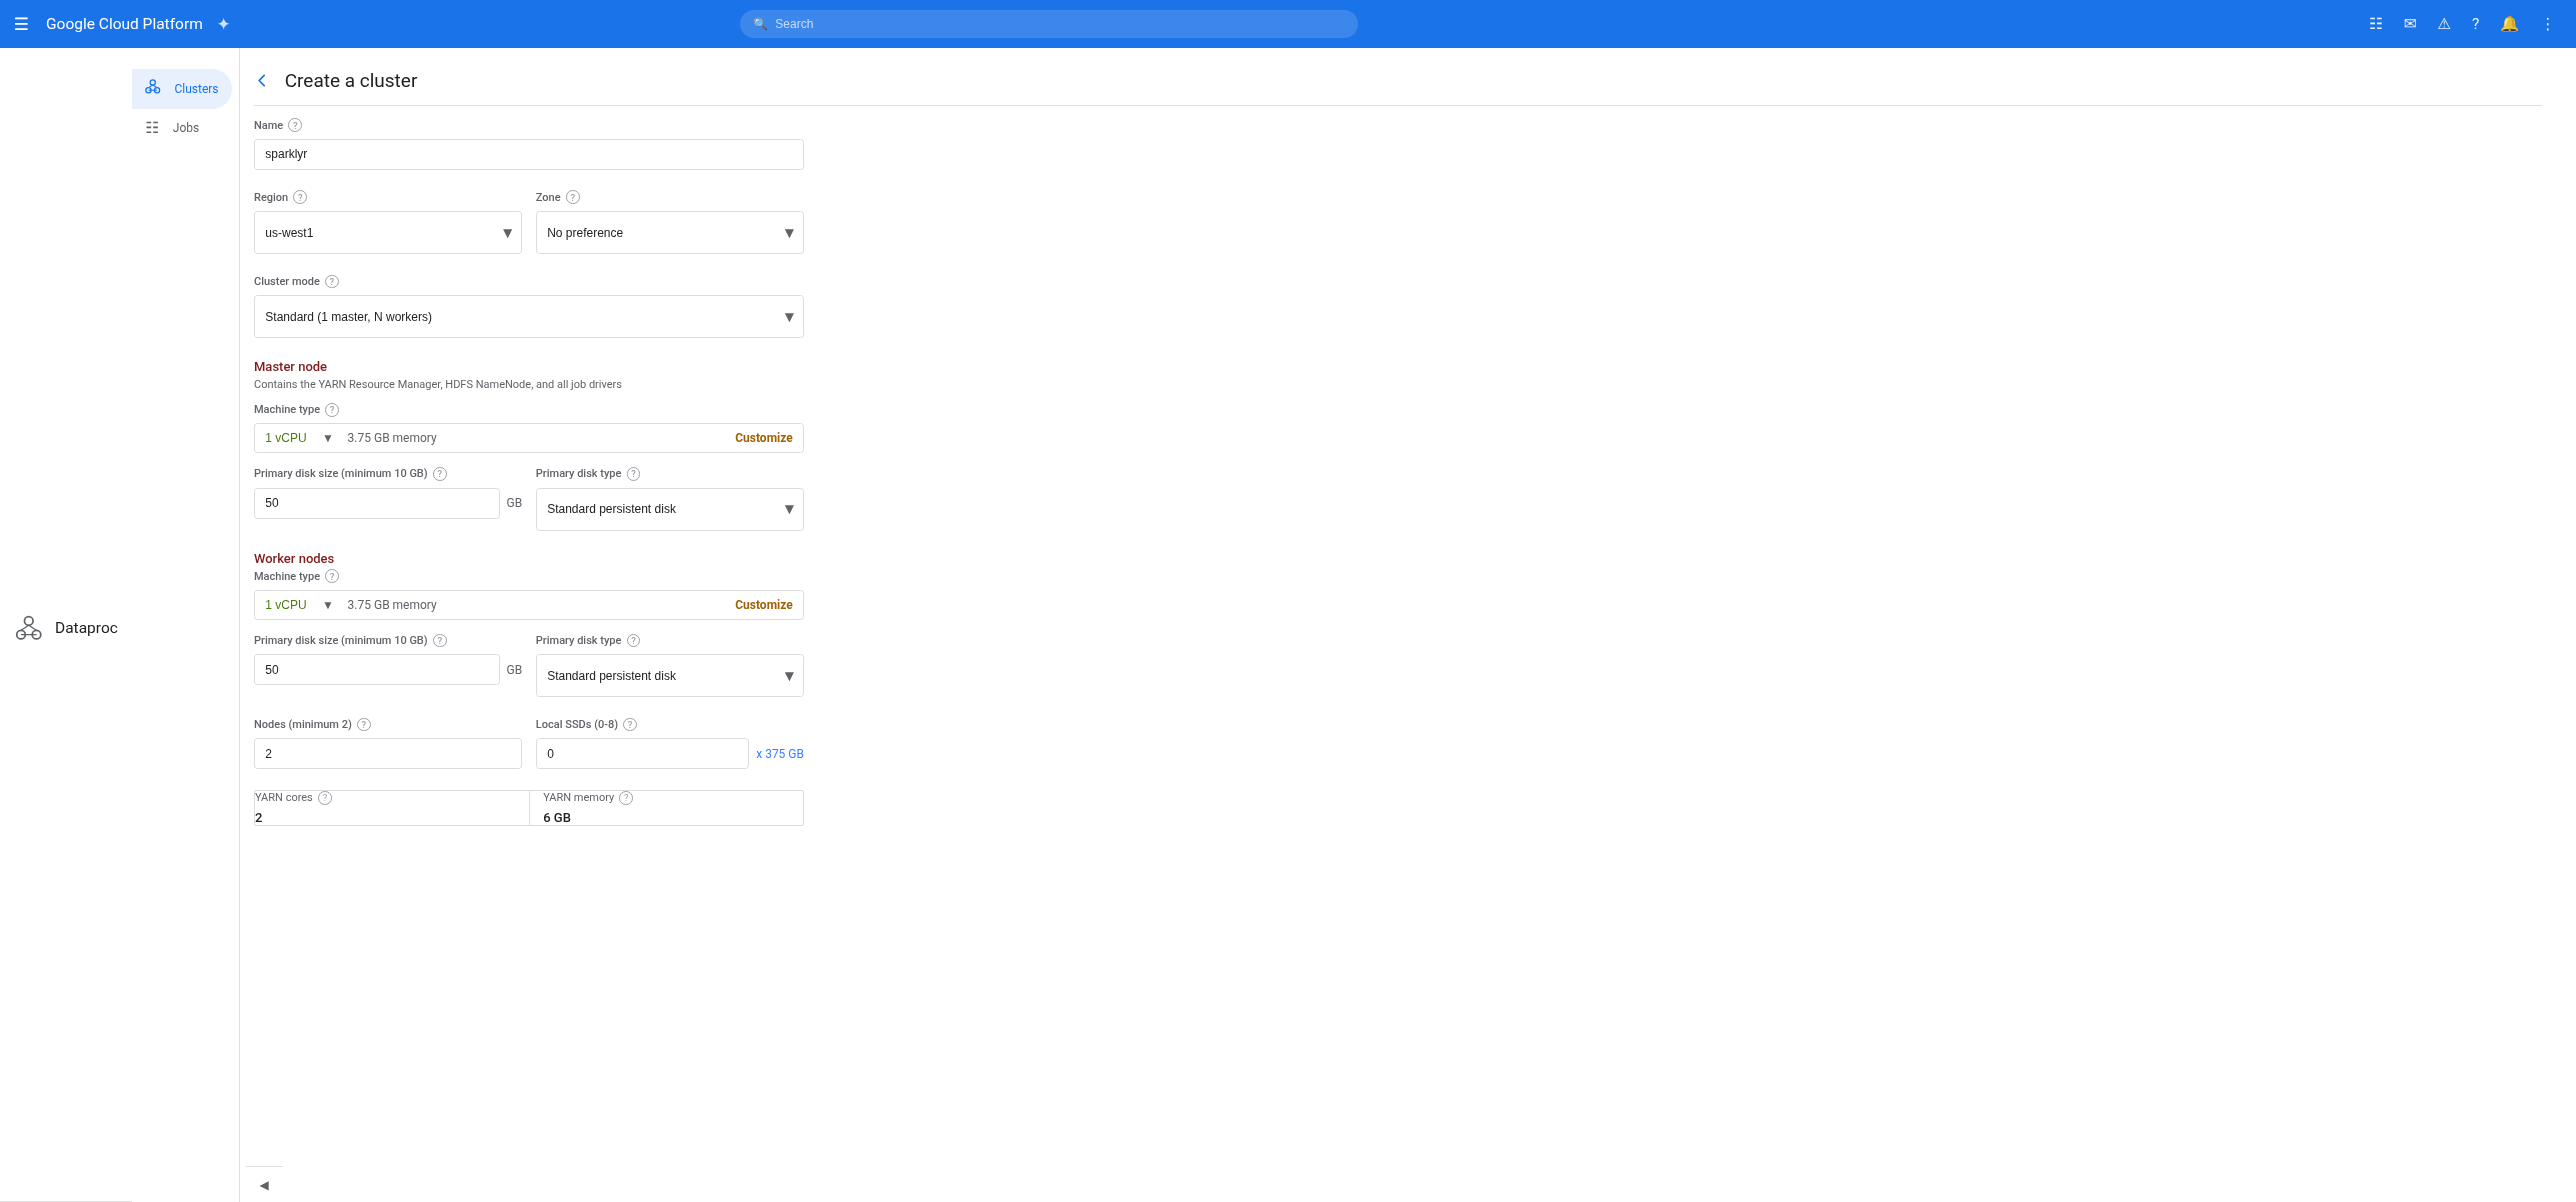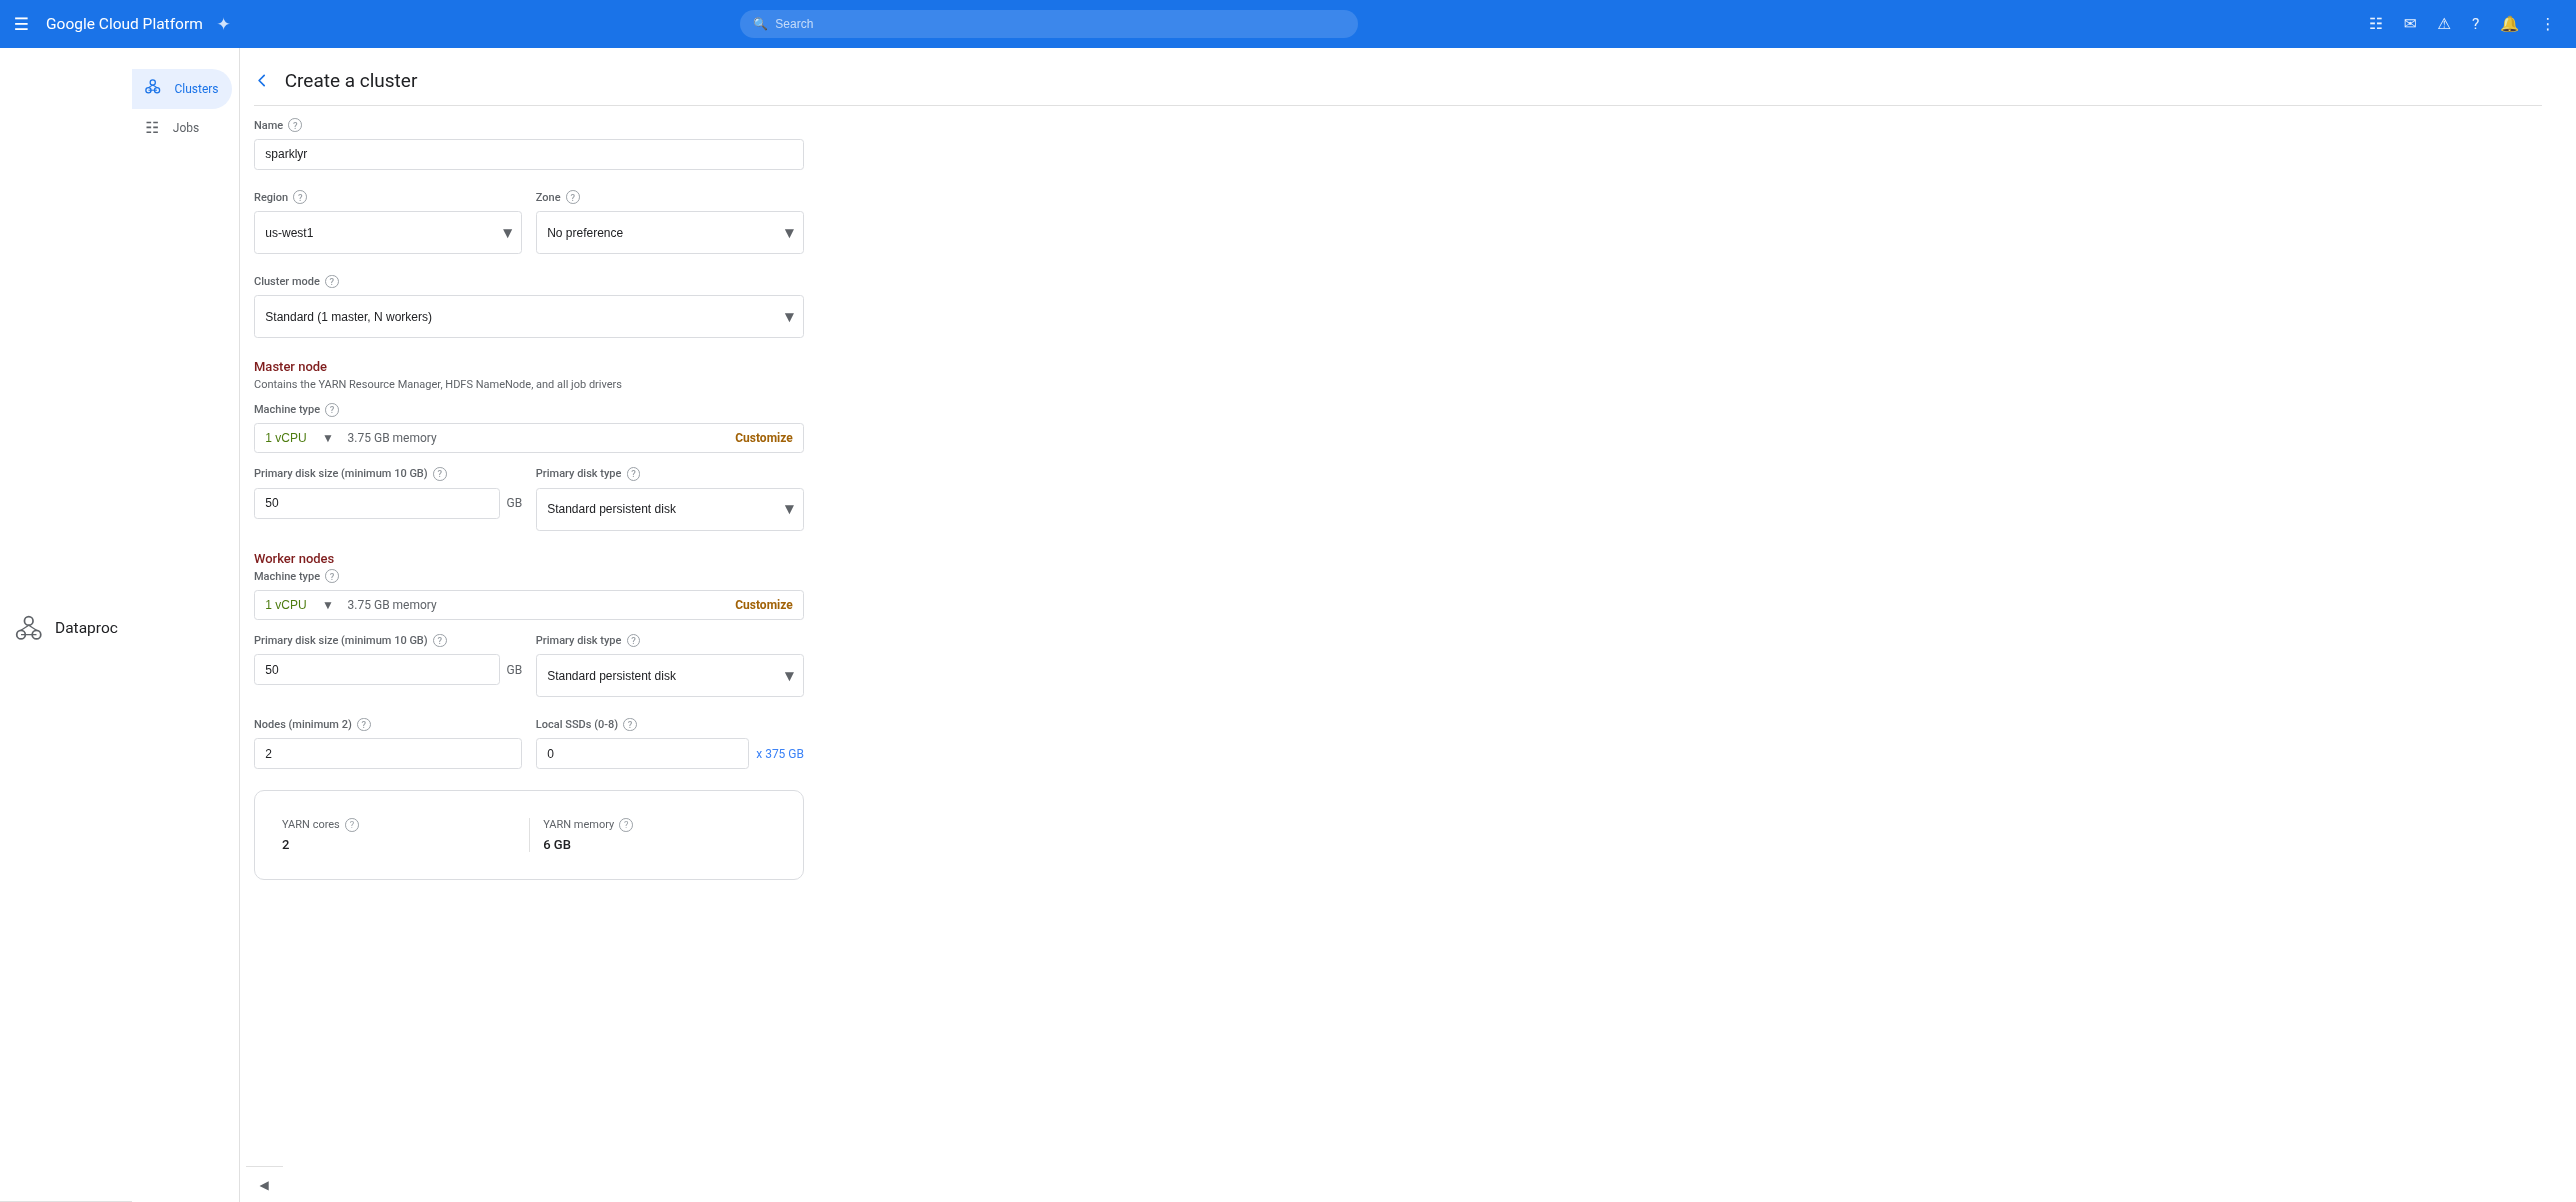--- a/index.html
+++ b/index.html
@@ -259,22 +259,22 @@
       outline: none;
     }
     .disk-unit {
       font-size: 12px;
       color: #5f6368;
     }
 
     
     .yarn-box {
       border: 0.9px solid #dadce0;
-      border-radius: 10px;
-      padding: 27px;
+      border-radius: 2px;
+      padding: 0;
       display: flex;
       gap: 0;
     }
     .yarn-col {
       flex: 1;
       padding-right: 13.7px;
     }
     .yarn-col + .yarn-col {
       padding-left: 13.7px;
       padding-right: 0;

